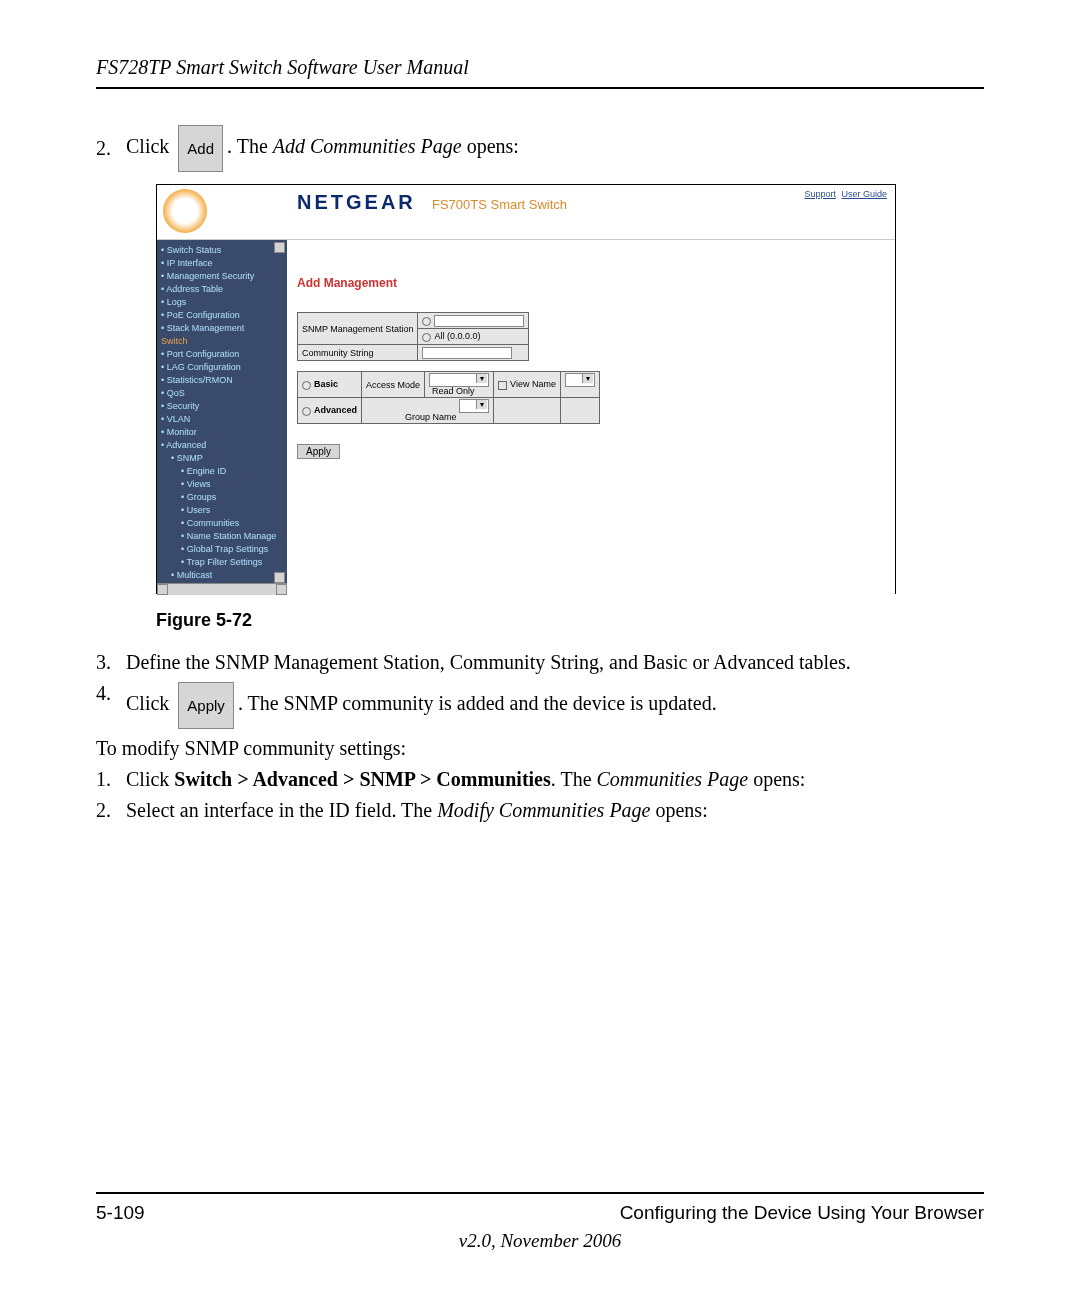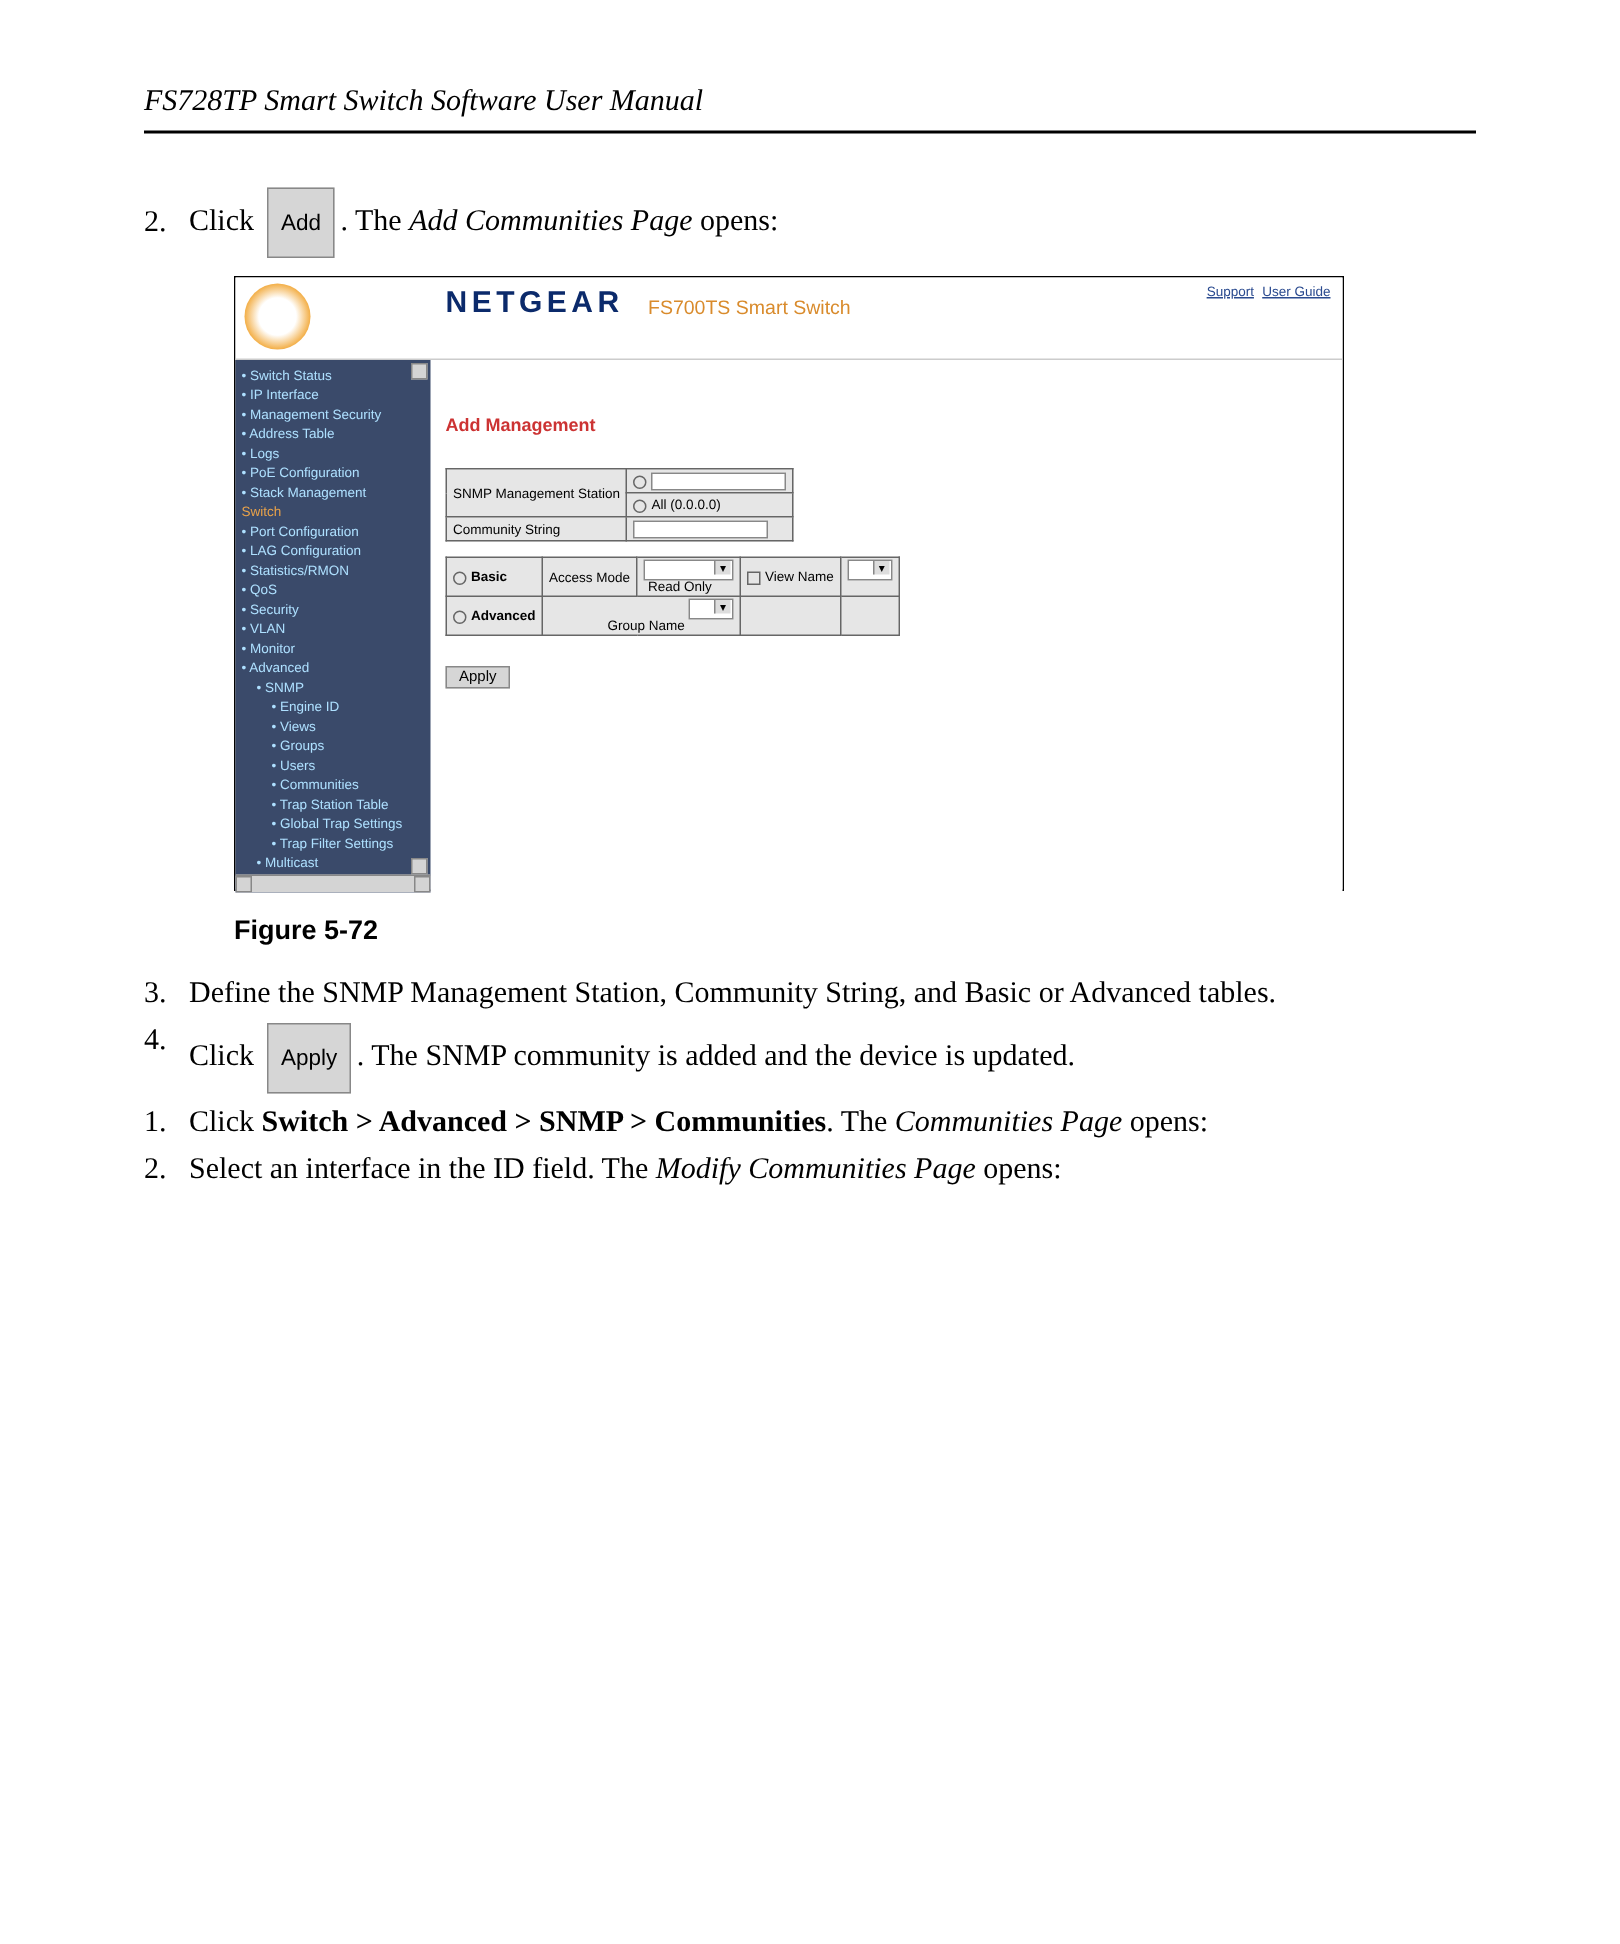--- a/index.html
+++ b/index.html
@@ -98,21 +98,21 @@
           <div class="nav-link">Security</div>
           <div class="nav-link">VLAN</div>
           <div class="nav-link">Monitor</div>
           <div class="nav-link">Advanced</div>
           <div class="nav-link nav-sub1">SNMP</div>
           <div class="nav-link nav-sub2">Engine ID</div>
           <div class="nav-link nav-sub2">Views</div>
           <div class="nav-link nav-sub2">Groups</div>
           <div class="nav-link nav-sub2">Users</div>
           <div class="nav-link nav-sub2">Communities</div>
-          <div class="nav-link nav-sub2">Trap Station Table</div>
+          <div class="nav-link nav-sub2">Name Station Manage</div>
           <div class="nav-link nav-sub2">Global Trap Settings</div>
           <div class="nav-link nav-sub2">Trap Filter Settings</div>
           <div class="nav-link nav-sub1">Multicast</div>
           <div class="nav-link nav-sub1">Spanning Tree</div>
 
           <div class="scroll-dn"></div>
           <div class="hscroll">
             <div class="arrow-l"></div>
             <div class="arrow-r"></div>
           </div>
@@ -166,29 +166,38 @@
     </li>
     <li>
       <span class="onum">4.</span>
       <span>
         <span>Click</span>
         <span class="inline-btn">Apply</span><span>. The SNMP community is added and the device is updated.</span>
       </span>
     </li>
   </ul>
 
+  <div class="para">To modify SNMP community settings:</div>
 
   <ul class="ol">
     <li>
       <span class="onum">1.</span>
       <span>
         <span>Click </span><span class="b">Switch &gt; Advanced &gt; SNMP &gt; Communities</span><span>. The </span><span class="i">Communities Page</span><span> opens:</span>
       </span>
     </li>
     <li>
       <span class="onum">2.</span>
       <span>
         <span>Select an interface in the ID field. The </span><span class="i">Modify Communities Page</span><span> opens:</span>
       </span>
     </li>
   </ul>
 
+  <div class="footer">
+    <hr class="ft-rule">
+    <div class="ft-row">
+      <span>5-109</span>
+      <span>Configuring the Device Using Your Browser</span>
+    </div>
+    <div class="ft-ver">v2.0, November 2006</div>
+  </div>
 </div>
 
 </body></html>

